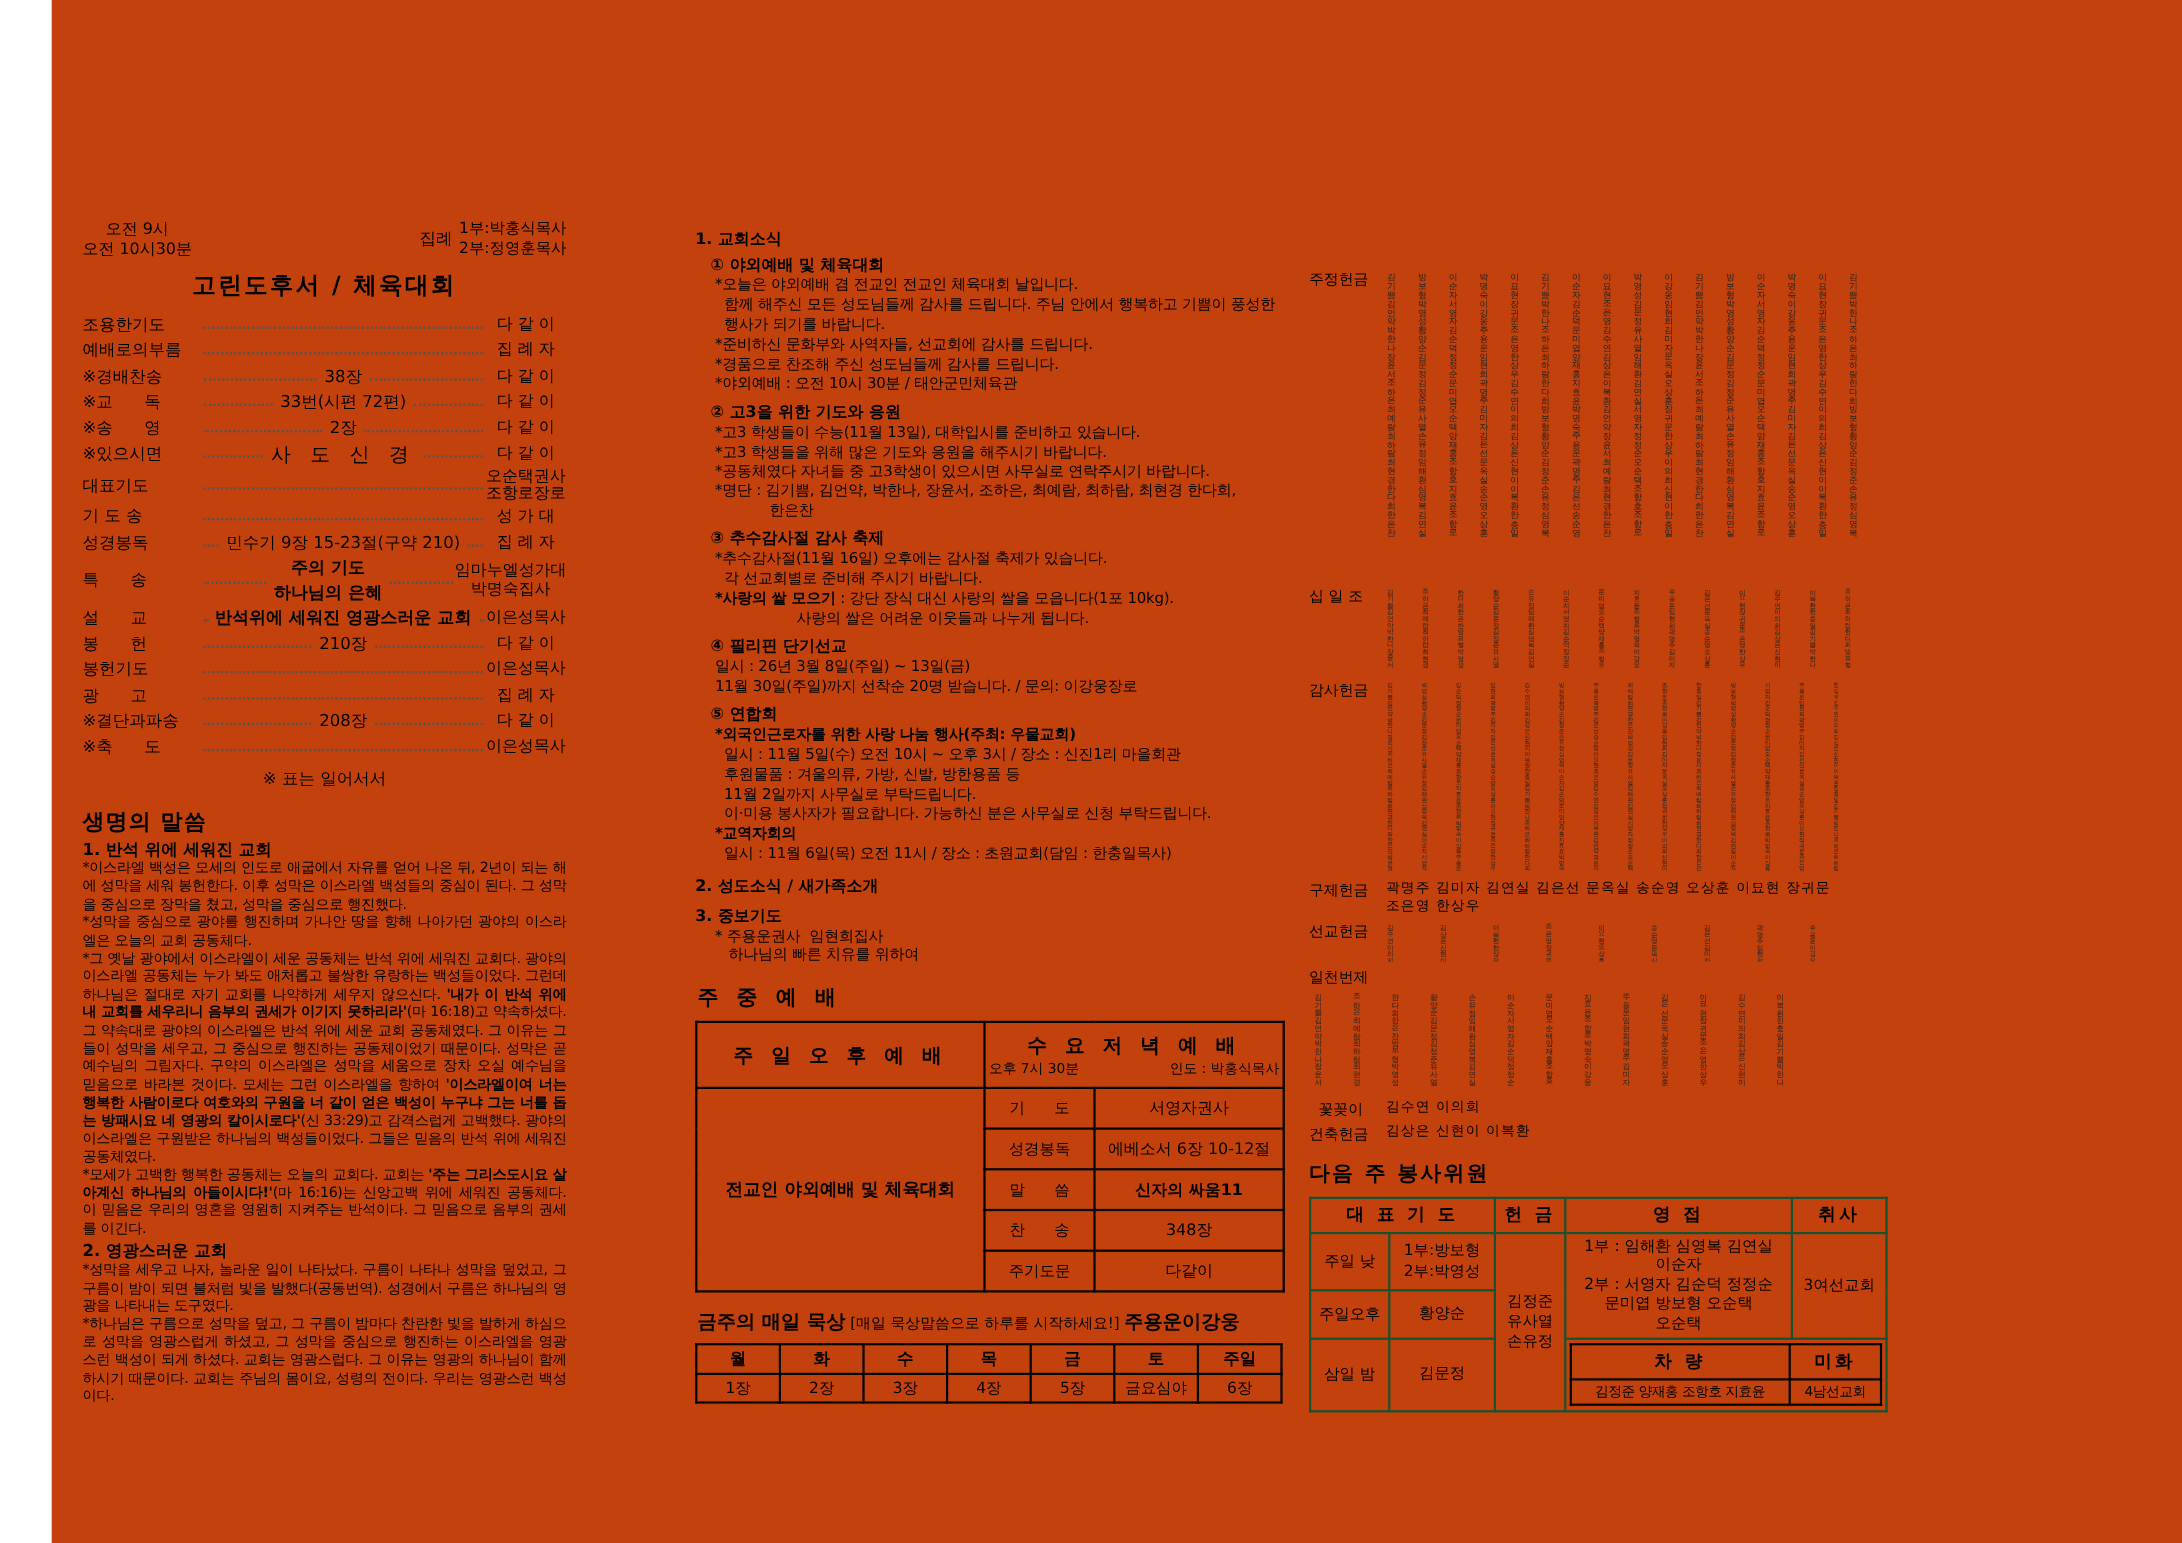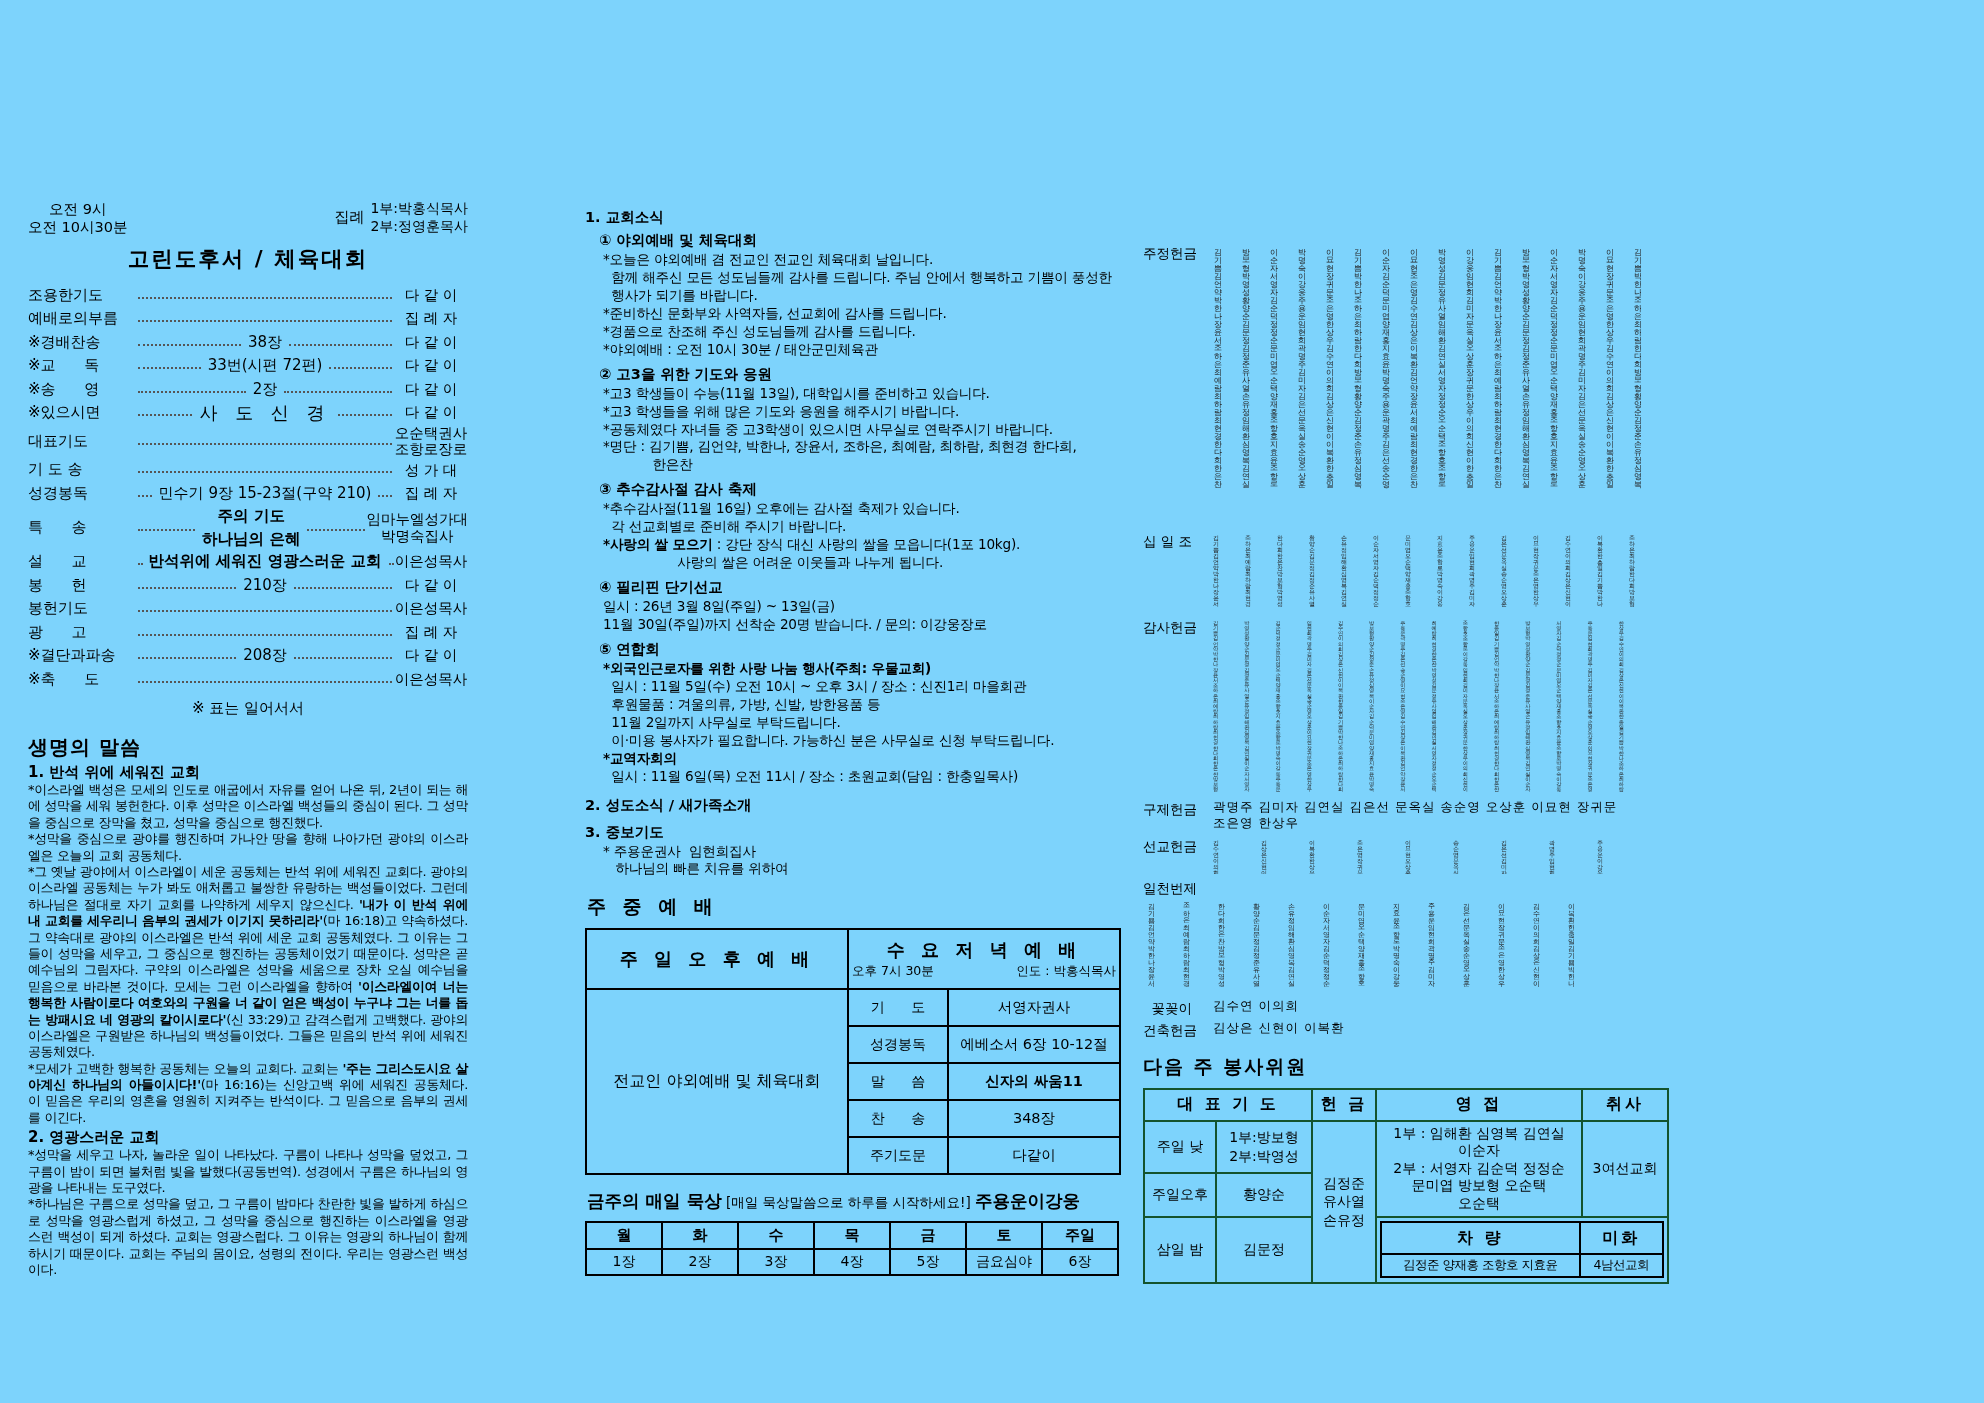--- a/index.html
+++ b/index.html
@@ -1,17 +1,17 @@
 <!DOCTYPE html>
 <html><head>
 <meta charset="utf-8">
 <style>
   html,body{margin:0;padding:0;background:#fff;}
   body{width:1984px;height:1403px;position:relative;font-family:"DejaVu Sans","Liberation Sans",sans-serif;color:#000;overflow:hidden;}
-  .page{position:absolute;inset:0;background:#7dd3fc;}
+  .page{position:absolute;inset:0;background:#c2410c;margin-left:47px;}
 
   
   .col-left{position:absolute;left:28px;top:200px;width:440px;}
   .svc-head{display:flex;justify-content:space-between;align-items:flex-start;font-size:14.5px;line-height:1.25;}
   .svc-times{white-space:pre-line;text-align:center;}
   .svc-officiants{display:flex;gap:6px;align-items:center;}
   .svc-officiants .lbl{font-size:15px;}
   .svc-officiants .names{white-space:pre-line;font-size:14px;}
   .w-title{text-align:center;font-weight:bold;font-size:21.5px;letter-spacing:2px;margin:8px 0 10px 0;}
   .w-row{display:flex;align-items:center;min-height:23.5px;font-size:15px;}
@@ -39,21 +39,21 @@
   .news-h2{font-size:14.5px;font-weight:bold;margin:10px 0 8px 0;}
   .news-h3{font-size:14.5px;font-weight:bold;margin-bottom:1px;}
 
   .midtab-head{font-weight:bold;font-size:19px;letter-spacing:5px;margin:16px 0 8px 2px;}
   table.midtab{border-collapse:collapse;width:534px;table-layout:fixed;}
   table.midtab th,table.midtab td{border:2px solid #000;text-align:center;vertical-align:middle;padding:2px 3px;}
   .mt-sun-h{font-size:18px;font-weight:bold;letter-spacing:5px;height:54px;}
   .mt-wed-h{height:54px;padding:2px 8px;}
   .mt-wed-title{font-size:18px;font-weight:bold;letter-spacing:5px;}
   .mt-wed-sub{display:flex;justify-content:space-between;font-weight:normal;font-size:12.5px;margin-top:1px;}
-  .mt-sun-body{font-size:16px;font-weight:normal;}
+  .mt-sun-body{font-size:16px;font-weight:bold;}
   .mt-rlabel{font-size:14px;white-space:pre;height:31px;}
   .mt-rval{font-size:14.5px;}
   .mt-rval.boldv{font-weight:bold;}
 
   .medi-head{margin:14px 0 8px 2px;font-size:16px;}
   .medi-head .hb{font-weight:bold;font-size:17.5px;}
   .medi-head .hn{font-size:13.5px;}
   table.meditab{border-collapse:collapse;width:534px;table-layout:fixed;}
   table.meditab th,table.meditab td{border:2px solid #000;text-align:center;padding:3px 0;}
   table.meditab th{font-size:15px;}

